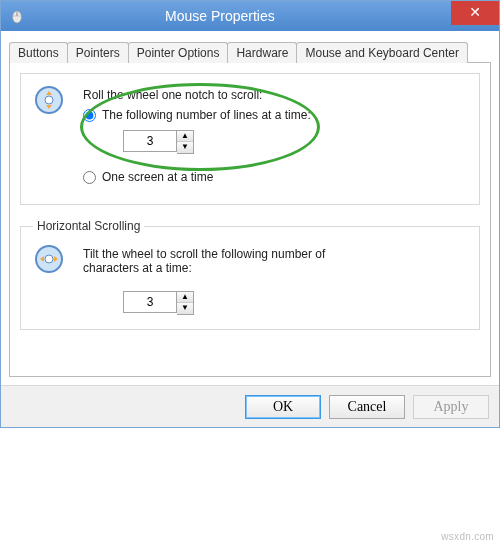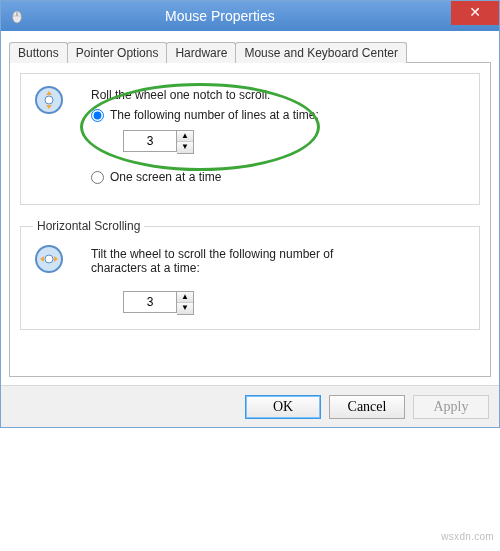--- a/index.html
+++ b/index.html
@@ -110,21 +110,21 @@
   .icon32 {
     width: 32px; height: 32px;
     flex: none;
     margin-top: 2px;
   }
   .options { flex: 1; }
   .opt-line {
     display: flex;
     align-items: center;
     gap: 6px;
-    margin: 6px 16px;
+    margin: 6px 8px;
     font-size: 12px;
     color: #222;
   }
   .opt-line input[type=radio] {
     margin: 0;
   }
   .spinner {
     display: inline-flex;
     margin-left: 48px;
     margin-top: 2px;
@@ -205,20 +205,21 @@
     <span class="title">Mouse Properties</span>
     <div class="close-btn">
       <span>✕</span>
     </div>
   </div>
 
   <div class="content">
 
     <div class="tabs">
       <div class="tab">Buttons</div>
+      <div class="tab">Pointers</div>
       <div class="tab">Pointer Options</div>
       <div class="tab">Hardware</div>
       <div class="tab">Mouse and Keyboard Center</div>
     </div>
 
     <div class="tabpanel" style="position:relative;">
 
       <fieldset class="group">
         <div class="row">
           <span class="icon32">

